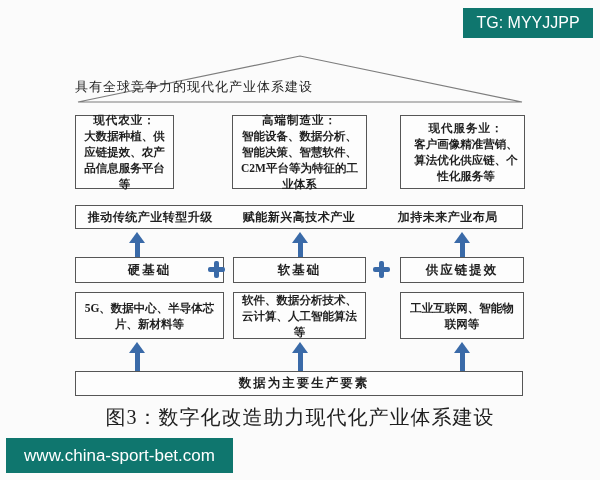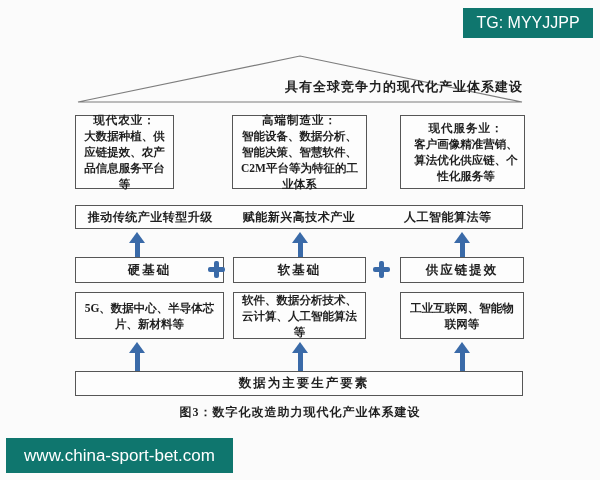--- a/index.html
+++ b/index.html
@@ -21,21 +21,21 @@
     font-family: "Liberation Sans", sans-serif;
     display: flex; align-items: center; justify-content: center;
   }
   .wm-tg   { left: 463px; top: 8px;   width: 130px; height: 30px; font-size: 16px; }
   .wm-site { left: 6px;   top: 438px; width: 227px; height: 35px; font-size: 17px; }
 
   
   .roof-svg { position: absolute; left: 60px; top: 50px; width: 480px; height: 56px; }
   .roof-title {
     position: absolute; left: 75px; top: 78px; width: 448px;
-    text-align: right; font-size: 13px; font-weight: 700; letter-spacing: 1px;
+    text-align: left; font-size: 13px; font-weight: 400; letter-spacing: 1px;
   }
 
   .box {
     position: absolute;
     border: 1px solid #565656;
     background: #fdfdfd;
     font-weight: 700;
   }
 
   
@@ -59,21 +59,21 @@
   .col3 { left: 400px; width: 124px; }
 
   
   .det-box { top: 292px; height: 47px; display: flex; align-items: center; justify-content: center; text-align: center; font-size: 11.5px; line-height: 16px; padding: 2px 6px; }
 
   
   .base-box { left: 75px; top: 371px; width: 448px; height: 25px; display: flex; align-items: center; justify-content: center; font-size: 12.5px; letter-spacing: 2px; padding-left: 10px; }
 
   .caption {
     position: absolute; left: 0; top: 404px; width: 600px;
-    text-align: center; font-size: 12px; font-weight: 700; letter-spacing: 1px;
+    text-align: center; font-size: 20px; font-weight: 400; letter-spacing: 1px;
   }
 
   
   .arrow-up { position: absolute; width: 16px; }
   .arrow-up .head {
     width: 0; height: 0; margin: 0 auto;
     border-left: 8px solid transparent;
     border-right: 8px solid transparent;
     border-bottom: 11px solid #3a6aa8;
   }
@@ -118,21 +118,21 @@
     <span>智能设备、数据分析、智能决策、智慧软件、C2M平台等为特征的工业体系</span>
   </div>
   <div class="box ind-box ind-c">
     <span class="ind-title">现代服务业：</span>
     <span>客户画像精准营销、算法优化供应链、个性化服务等</span>
   </div>
 
   <div class="box effect-strip">
     <span class="effect-cell">推动传统产业转型升级</span>
     <span class="effect-cell">赋能新兴高技术产业</span>
-    <span class="effect-cell">人工智能算法等</span>
+    <span class="effect-cell">加持未来产业布局</span>
   </div>
 
   <div class="arrow-up arrows-1 ar-x1">
       <div class="head"></div>
       <div class="stem"></div>
     </div>
   <div class="arrow-up arrows-1 ar-x2">
       <div class="head"></div>
       <div class="stem"></div>
     </div>

